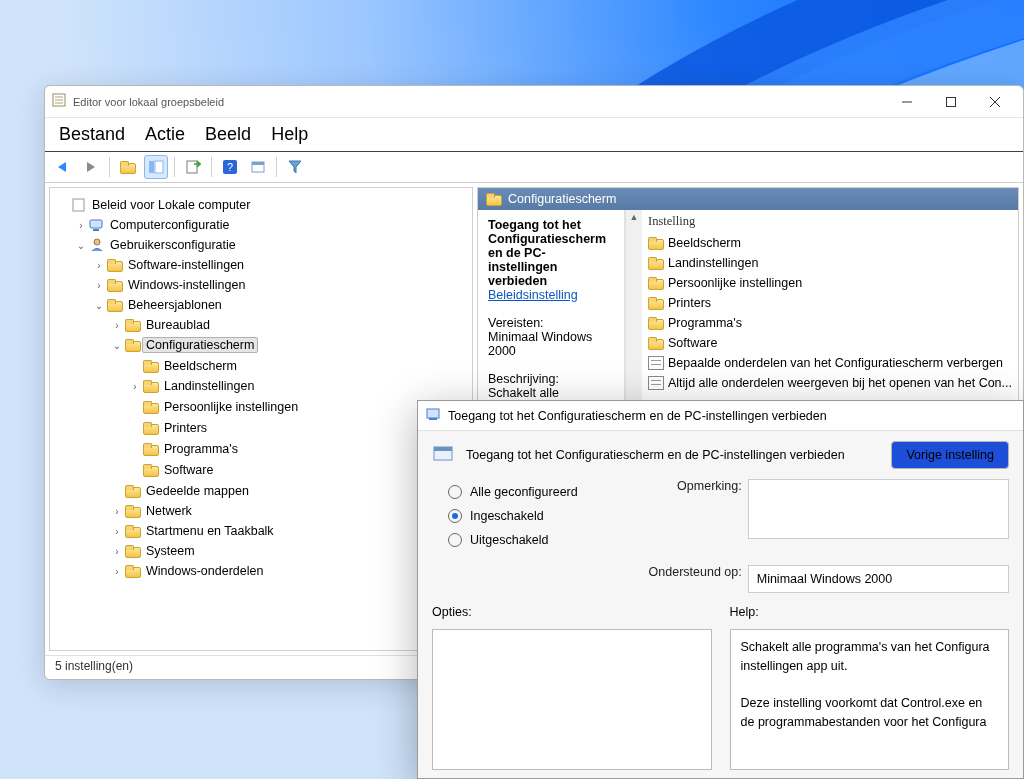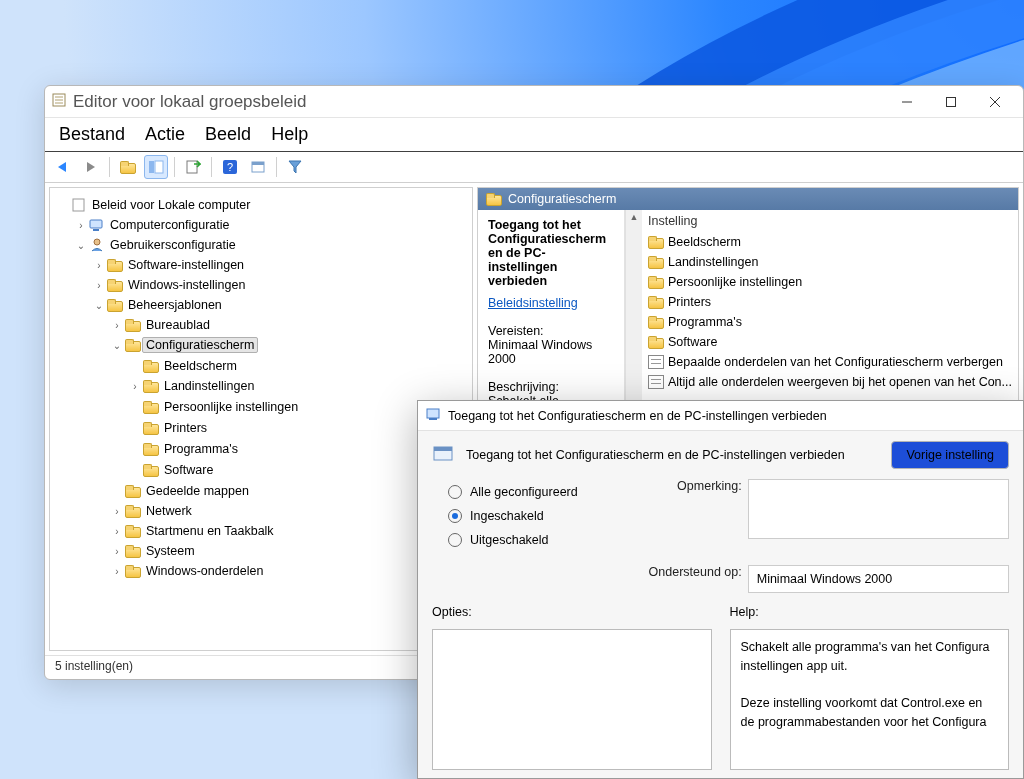--- a/index.html
+++ b/index.html
@@ -9,21 +9,21 @@
 
   
   .win-main {
     position: absolute; left: 44px; top: 85px; width: 980px; height: 595px;
     background: #fff; border: 1px solid #b8b8b8; border-radius: 6px;
     box-shadow: 0 6px 30px rgba(0,0,0,.15);
     display: flex; flex-direction: column; overflow: hidden;
   }
   .titlebar { display: flex; align-items: center; height: 32px; padding: 0 6px; border-bottom: 1px solid #e5e5e5; }
   .titlebar .tb-icon { margin-right: 6px; }
-  .titlebar .tb-title { font-size: 17px; color: #555; flex: 1; }
+  .titlebar .tb-title { font-size: 11px; color: #555; flex: 1; }
   .winbtn { width: 44px; height: 28px; display: flex; align-items: center; justify-content: center; color: #333; }
   .menubar { display: flex; font-size: 18px; border-bottom: 1px solid #404040; padding: 2px 4px; }
   .menubar span { padding: 4px 10px; }
   .toolbar { display: flex; align-items: center; gap: 4px; padding: 3px 6px; border-bottom: 1px solid #cfcfcf; }
   .tbtn { width: 24px; height: 24px; display: flex; align-items: center; justify-content: center; border-radius: 3px; }
   .tsep { width: 1px; height: 20px; background: #d0d0d0; margin: 0 2px; }
 
   .client { flex: 1; display: flex; min-height: 0; }
   .tree-pane { width: 424px; border: 1px solid #cfcfcf; margin: 4px; overflow: auto; font-size: 12.5px; padding: 6px 4px; }
   .tree ul { list-style: none; margin: 0; padding: 0 0 0 18px; }
@@ -33,25 +33,25 @@
   .twist { width: 14px; display: inline-flex; justify-content: center; color: #666; font-size: 10px; }
   .ticon { width: 18px; display: inline-flex; justify-content: center; }
   .tlabel { padding: 0 4px; }
   .sel .tlabel { background: #e5e5e5; border: 1px solid #b0b0b0; border-radius: 2px; padding: 0 3px; }
 
   .content-pane { flex: 1; border: 1px solid #cfcfcf; margin: 4px 4px 4px 0; display: flex; flex-direction: column; font-size: 12.5px; overflow: hidden; }
   .cp-header { background: linear-gradient(#6a8bb5, #577aa6); color: #fff; padding: 4px 8px; display: flex; align-items: center; gap: 6px; }
   .cp-body { flex: 1; display: flex; min-height: 0; }
   .desc-col { width: 216px; padding: 8px 10px; border-right: 1px solid #e2e2e2; }
   .desc-col b { font-weight: 700; }
-  .desc-col a { color: #0a57c2; text-decoration: underline; display: inline-block; margin: 8px 0 14px; }
+  .desc-col a { color: #0a57c2; text-decoration: underline; display: inline-block; margin: 0 0 14px; }
   .list-col { flex: 1; position: relative; display: flex; }
   .list-col .vscroll { width: 17px; background: #f0f0f0; border-left: 1px solid #e0e0e0; display: flex; flex-direction: column; align-items: center; justify-content: space-between; font-size: 9px; color: #666; padding: 2px 0; }
   .list-inner { flex: 1; padding: 4px 6px; overflow: hidden; }
-  .list-inner .colhdr { color: #333; margin-bottom: 4px; }
+  .list-inner .colhdr { color: #333; margin-bottom: 4px; font-family: Liberation Serif, serif; }
   .list-inner .item { display: flex; align-items: center; height: 20px; gap: 4px; white-space: nowrap; }
 
   .statusbar { height: 24px; border-top: 1px solid #e0e0e0; font-size: 12px; padding: 3px 10px; color: #333; }
 
   
   .win-dlg {
     position: absolute; left: 417px; top: 400px; width: 607px; height: 379px;
     background: #f6f6f6; border: 1px solid #9a9a9a;
     box-shadow: 0 10px 40px rgba(0,0,0,.30);
     display: flex; flex-direction: column; font-size: 12.5px;

